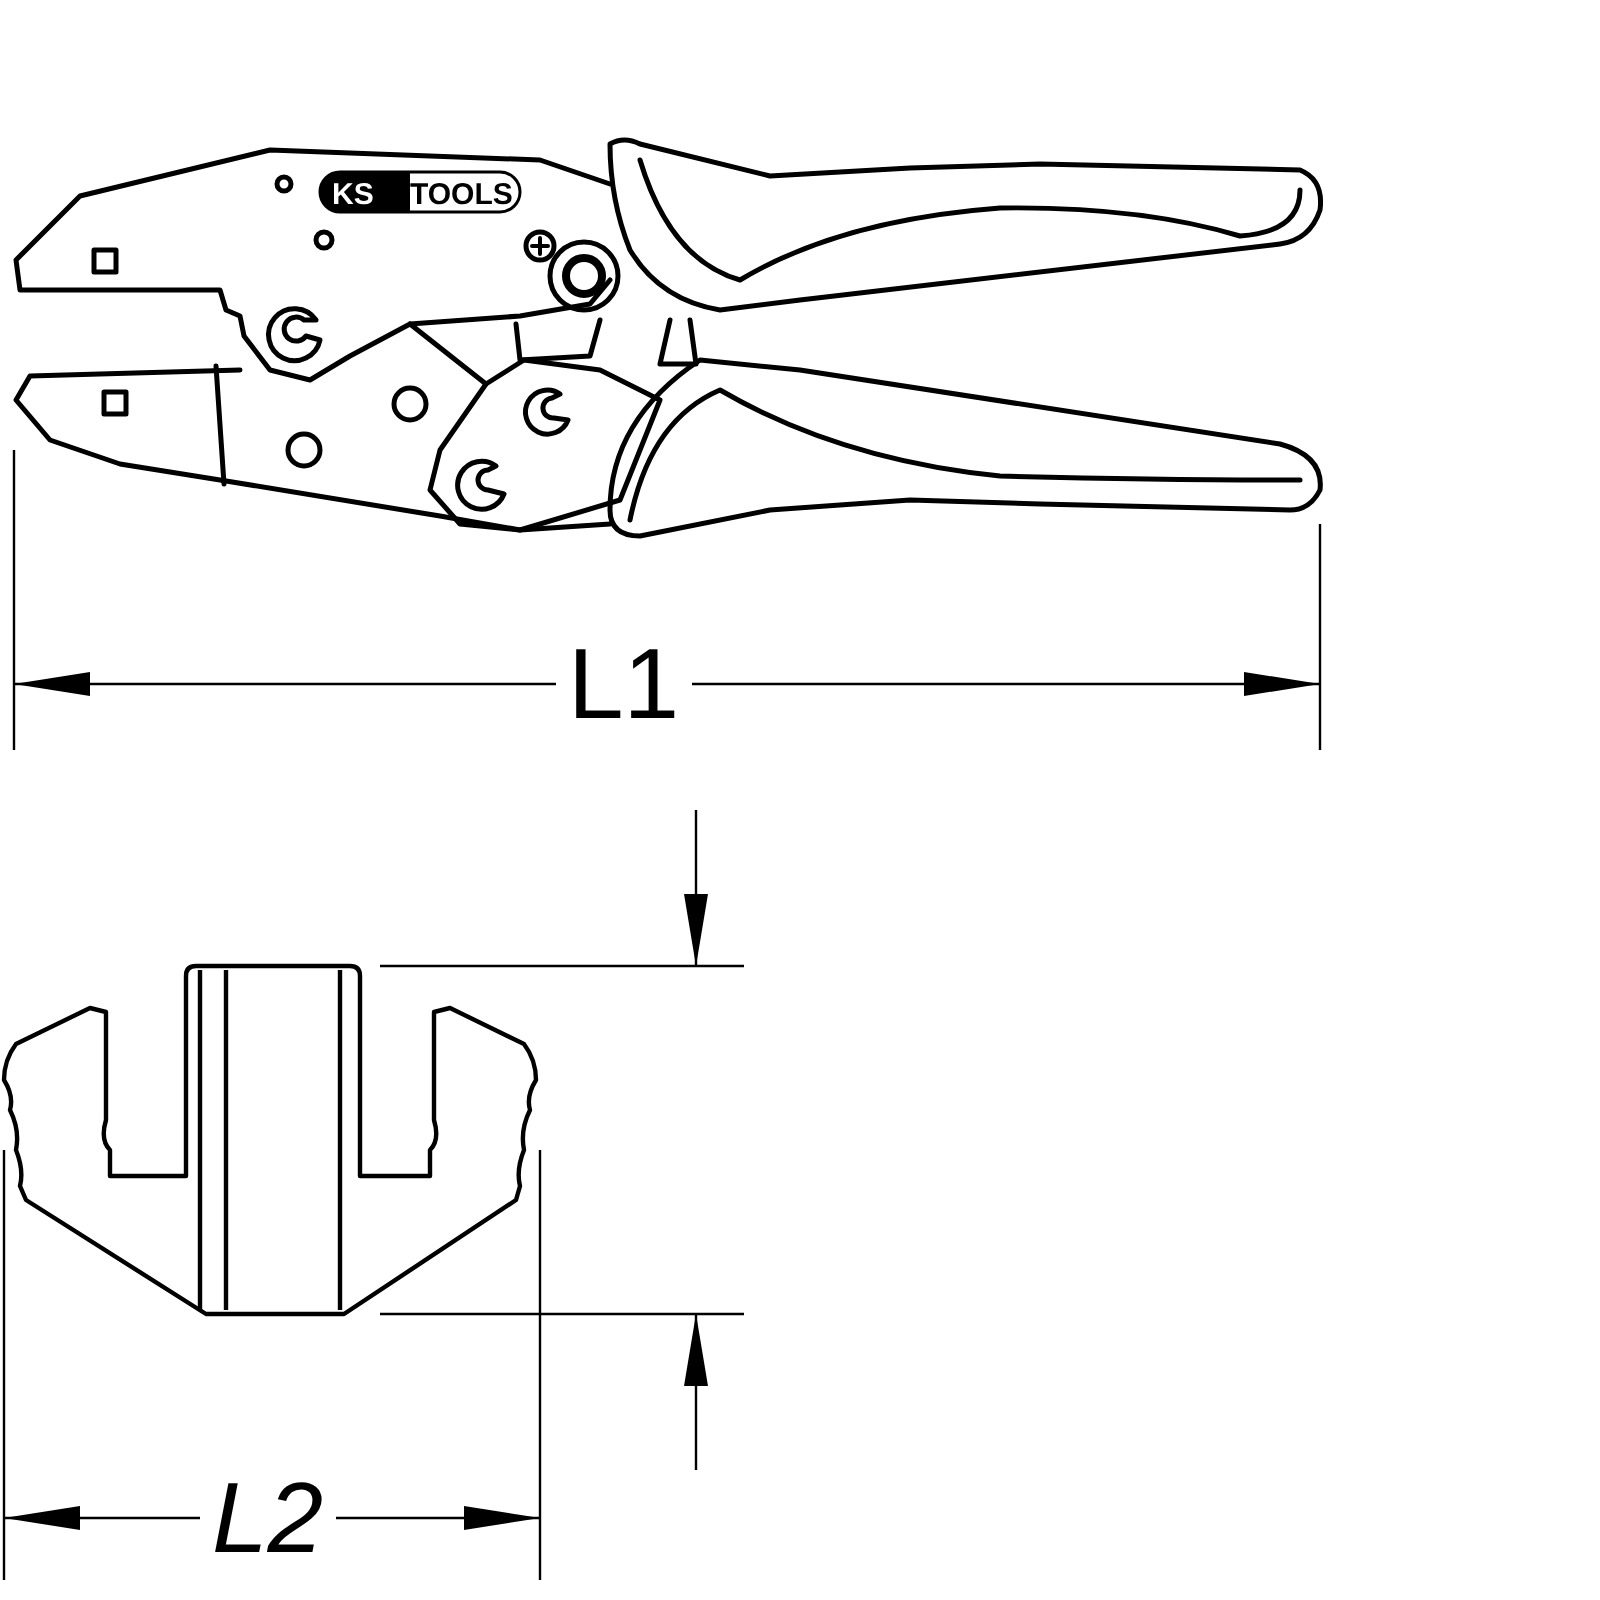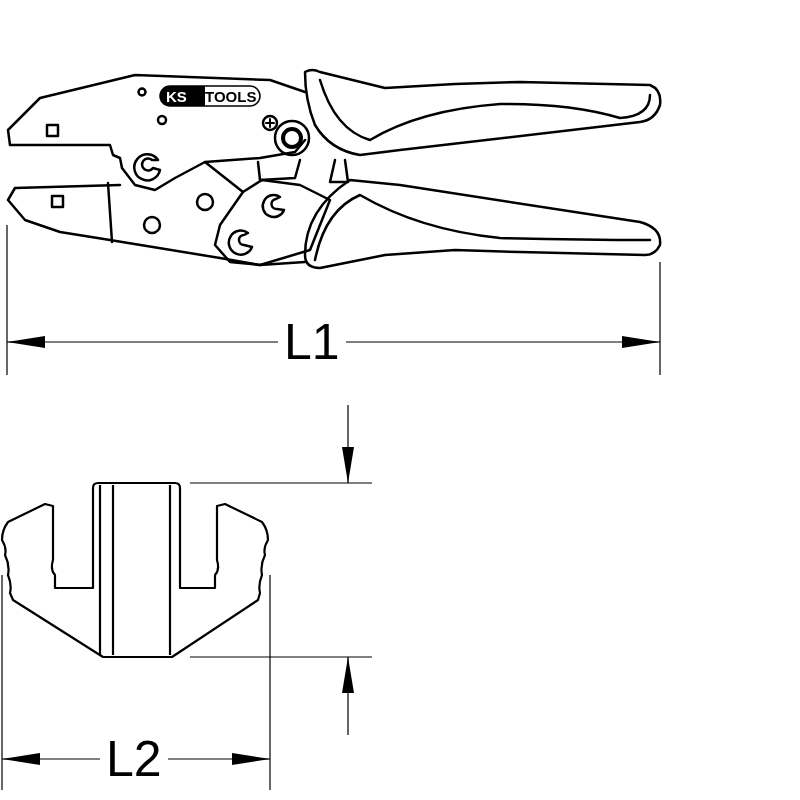--- a/index.html
+++ b/index.html
@@ -81,14 +81,14 @@
   <g stroke="#000" stroke-width="1.2" fill="#000">
     <line x1="2" y1="575" x2="2" y2="790"></line>
     <line x1="270" y1="575" x2="270" y2="790"></line>
     <line x1="2" y1="759" x2="270" y2="759"></line>
     <polygon points="2,759 40,753 40,765" stroke="none"></polygon>
     <polygon points="270,759 232,753 232,765" stroke="none"></polygon>
   </g>
 </svg>
 
 <div class="lbl" style="left:278px;top:317px;">L1</div>
-<div class="lbl" style="left:100px;top:734px;">L2</div>
+<div class="lbl" style="left:100px;top:734px;font-style:italic;">L2</div>
 </div>
 
 </body></html>

